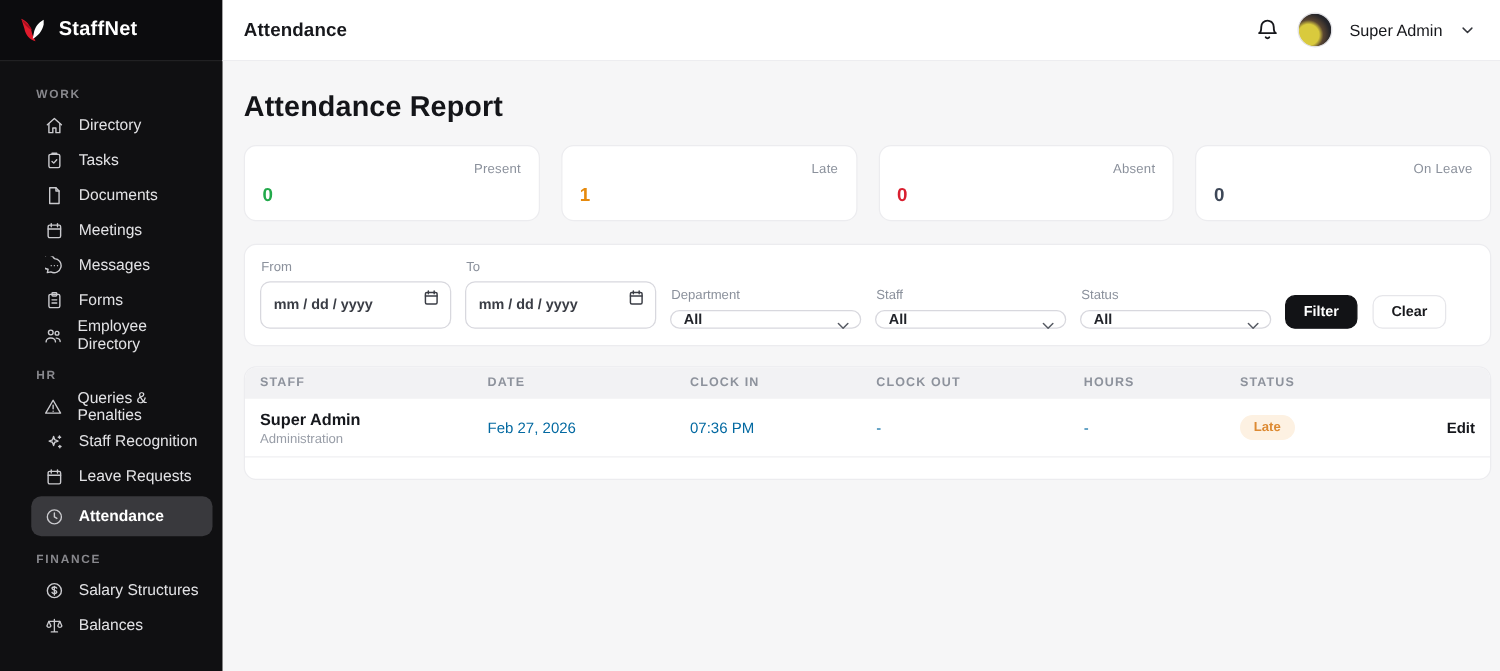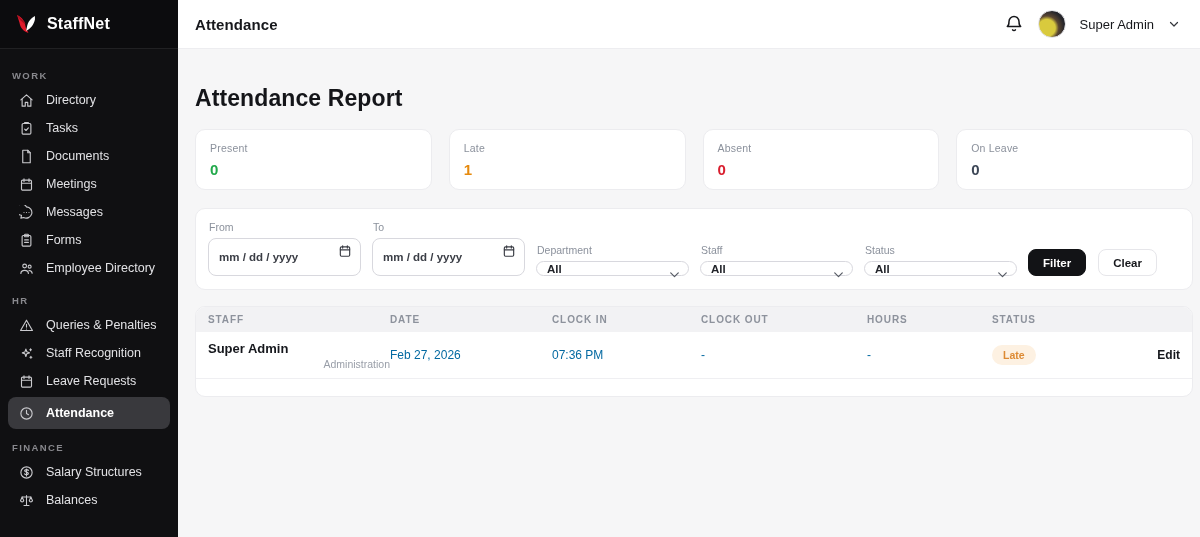--- a/index.html
+++ b/index.html
@@ -12,21 +12,21 @@
   
   .sidebar {
     width:178px; min-width:178px; height:537px;
     background:#101012; color:#e4e4e6; display:flex; flex-direction:column;
   }
   .logo-row {
     height:49px; display:flex; align-items:center; gap:8px; padding-left:13px;
     border-bottom:1px solid rgba(255,255,255,0.09); background:#0c0c0e;
   }
   .logo-text { font-size:16px; font-weight:bold; color:#fff; letter-spacing:0.2px; }
-  .nav { padding:8px 8px 0 8px; }
+  .nav { padding:8px 8px 0 25px; }
   .section-label {
     font-size:9.5px; font-weight:bold; letter-spacing:1.4px; color:#88888d;
     text-transform:uppercase; margin:13px 0 5px 4px;
   }
   .nav-item {
     display:flex; align-items:center; gap:12px; height:28px; padding:0 10px;
     border-radius:8px; font-size:12.5px; color:#e2e2e5; cursor:pointer;
   }
   .nav-item .ico { width:16px; height:16px; display:flex; align-items:center; justify-content:center; color:#cacace; }
   .nav-item.active {
@@ -43,27 +43,27 @@
   .bell { width:20px; height:20px; color:#17181c; cursor:pointer; }
   .avatar {
     width:28px; height:28px; border-radius:50%;
     background:radial-gradient(circle at 30% 65%, #d9ca3d 0 34%, #5a4632 48%, #26262b 70%);
     border:1px solid #e2e2e6;
   }
   .user-name { font-size:13px; color:#17181c; }
   .chev { width:12px; height:12px; color:#34363c; }
   
   .main { flex:1; padding:0 7px 0 17px; overflow:hidden; }
-  .page-heading { font-size:23px; font-weight:bold; letter-spacing:0.1px; margin:36px 0 17px; color:#141519; }
+  .page-heading { font-size:23px; font-weight:bold; letter-spacing:0.1px; margin:23px 0 17px; color:#141519; }
   .stats-row { display:grid; grid-template-columns:repeat(4,1fr); gap:17px; margin-bottom:18px; }
   .stat-card {
     background:#fff; border:1px solid #ececef; border-radius:10px;
     height:61px; padding:12px 14px;
   }
-  .stat-label { font-size:10.5px; color:#8b919c; letter-spacing:0.2px; }
+  .stat-label { font-size:10.5px; color:#8b919c; letter-spacing:0.2px;text-align:right; }
   .stat-value { font-size:15px; font-weight:bold; margin-top:7px; }
   
   .filter-card {
     background:#fff; border:1px solid #ececef; border-radius:10px;
     padding:12px 12px 13px 12px; margin-bottom:16px;
     display:flex; align-items:flex-end; gap:11px;
   }
   .field { display:flex; flex-direction:column; }
   .field-label { font-size:10.5px; color:#8b919c; margin-bottom:5px; margin-left:1px; }
   .date-wrap { position:relative; }
@@ -95,21 +95,21 @@
   }
   .t-head .th {
     font-size:10px; color:#8d929c; letter-spacing:0.9px; text-transform:uppercase; font-weight:bold;
   }
   .t-row {
     display:grid; grid-template-columns:182px 162px 149px 166px 125px 110px 1fr;
     align-items:center; padding:0 12px; height:47px; border-bottom:1px solid #efeff2;
   }
   .cell { font-size:12px; color:#0369a1; }
   .staff-name { font-size:13px; font-weight:bold; color:#15171c; }
-  .staff-dept { font-size:10.5px; color:#999ea8; margin-top:2px;text-align:right; }
+  .staff-dept { font-size:10.5px; color:#999ea8; margin-top:2px; }
   .badge {
     display:inline-block; background:#fdf1e2; color:#dd8a33;
     font-size:10.5px; font-weight:bold; padding:4px 11px; border-radius:999px;
   }
   .edit-link { font-size:12px; font-weight:bold; color:#15171c; text-align:right; cursor:pointer; }
   .t-empty { height:17px; }
   svg { display:block; }
 </style>
 </head>
 <body>

